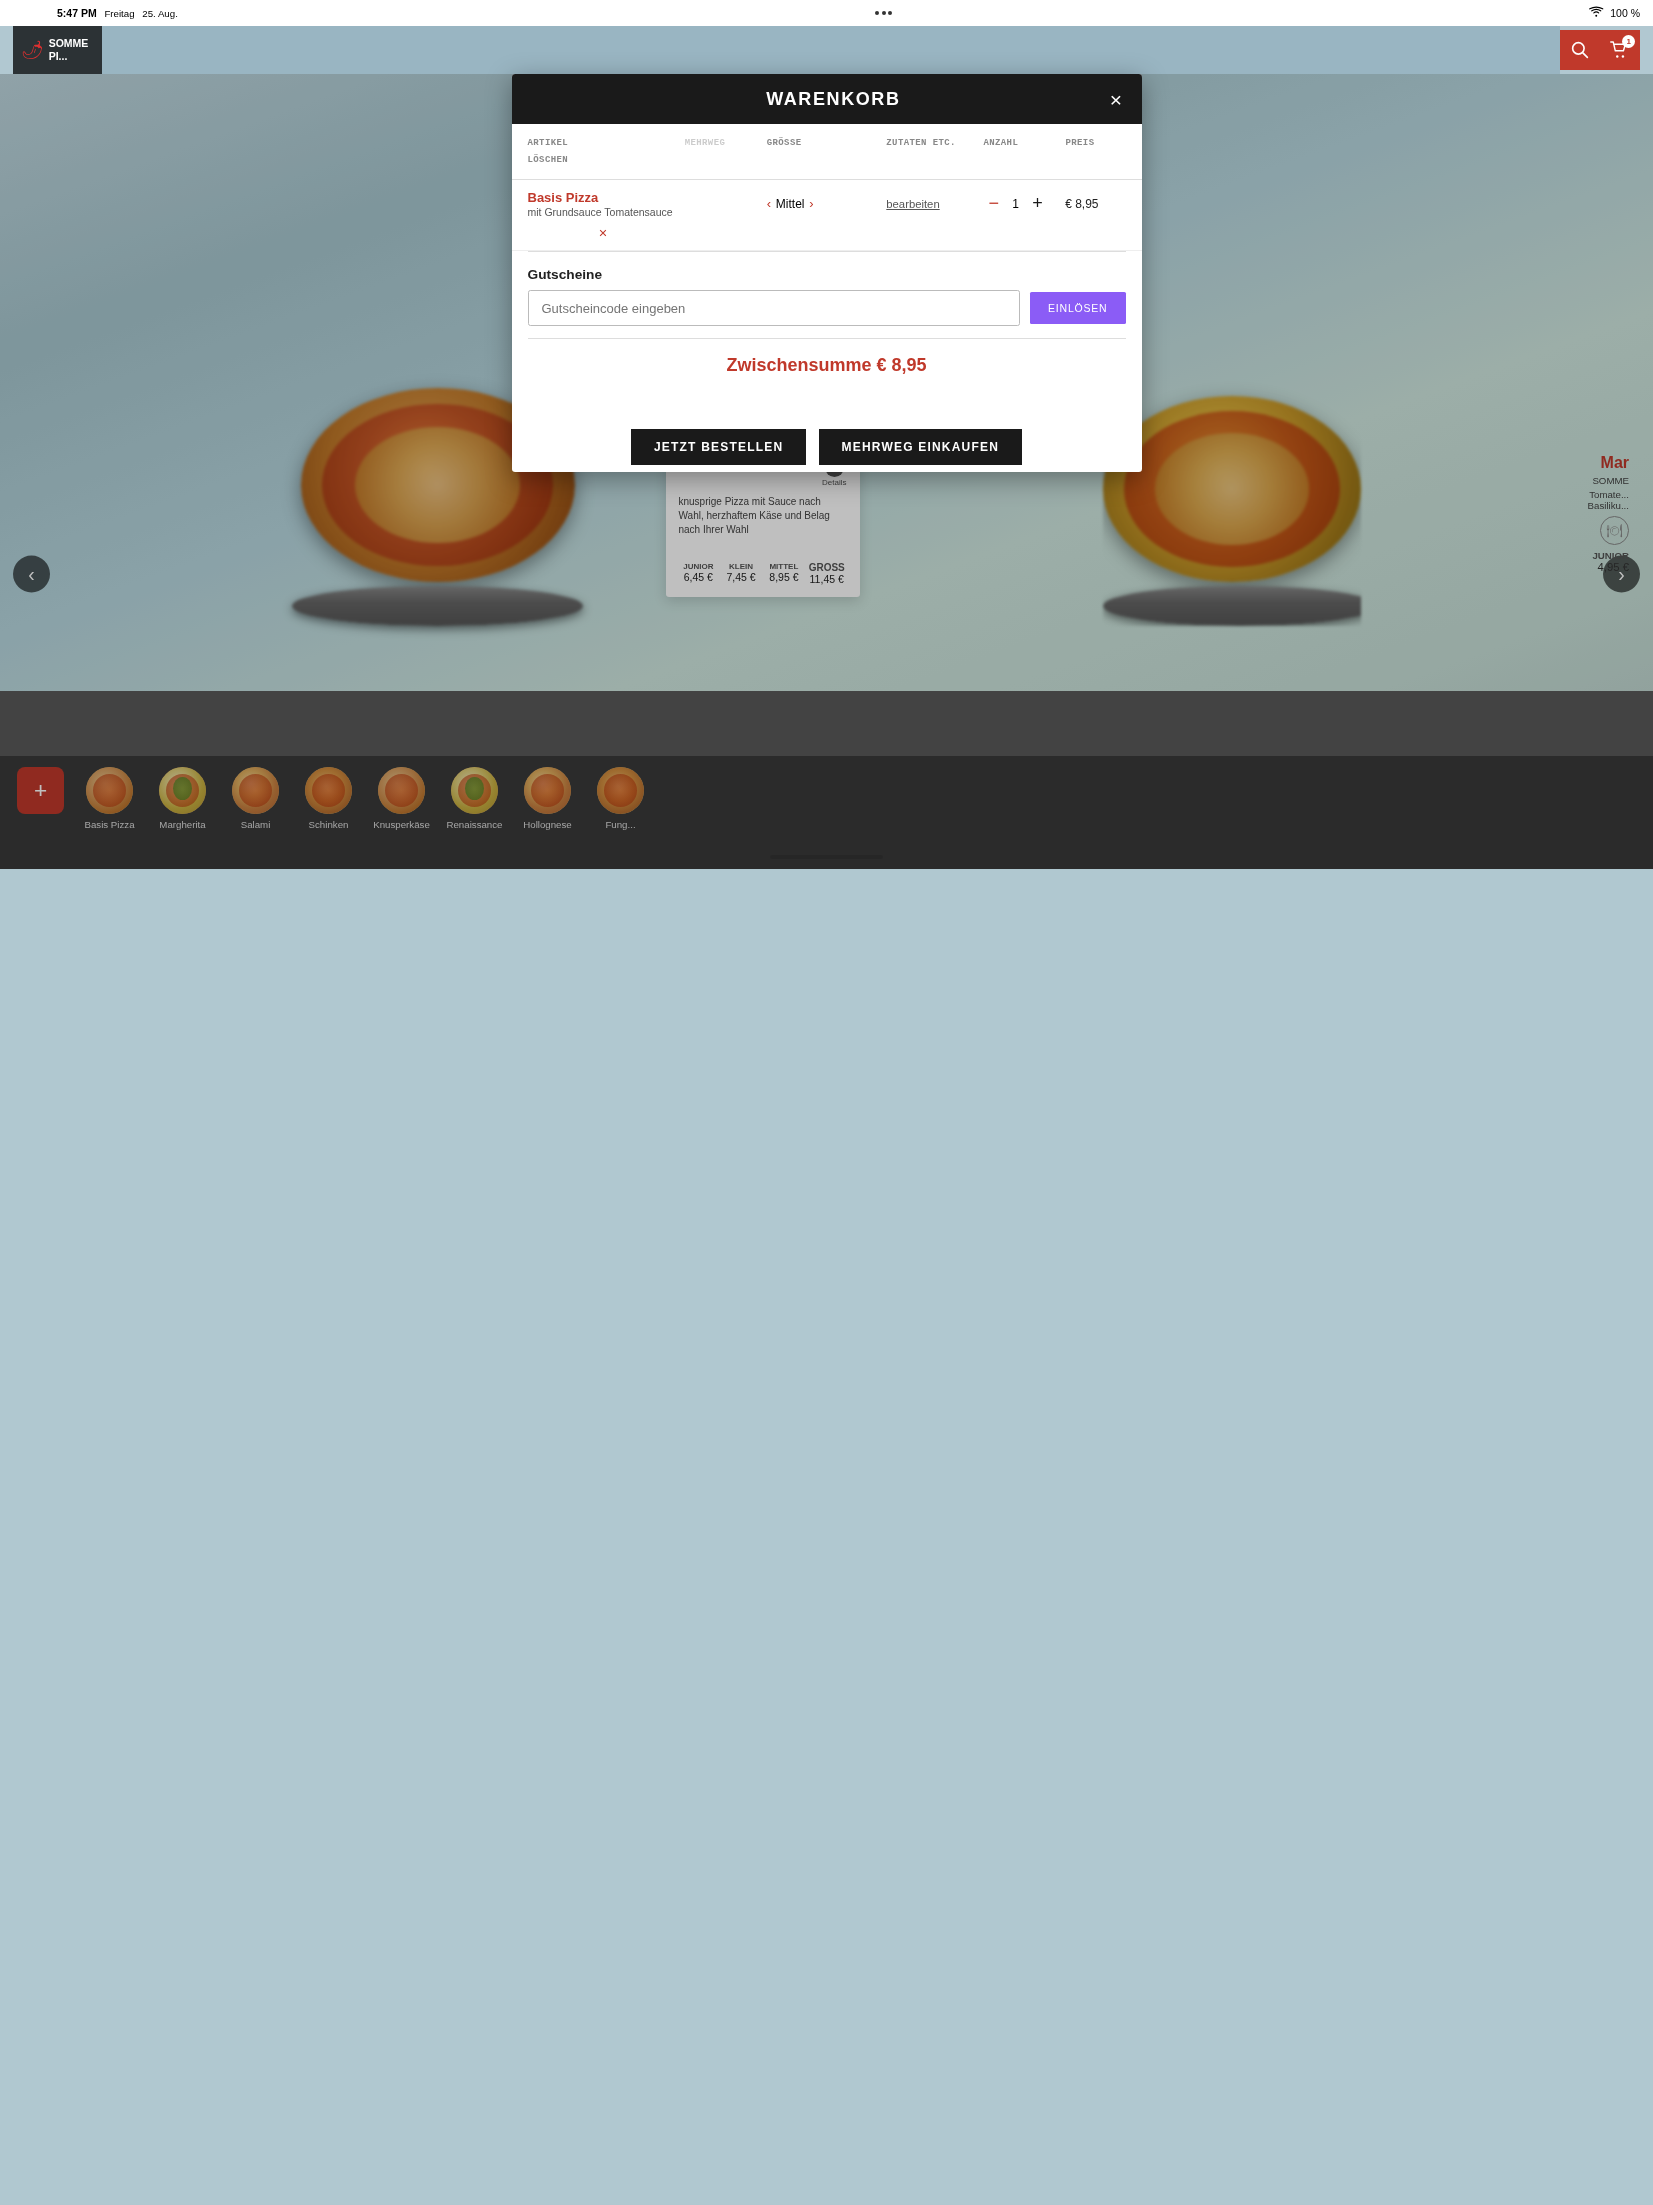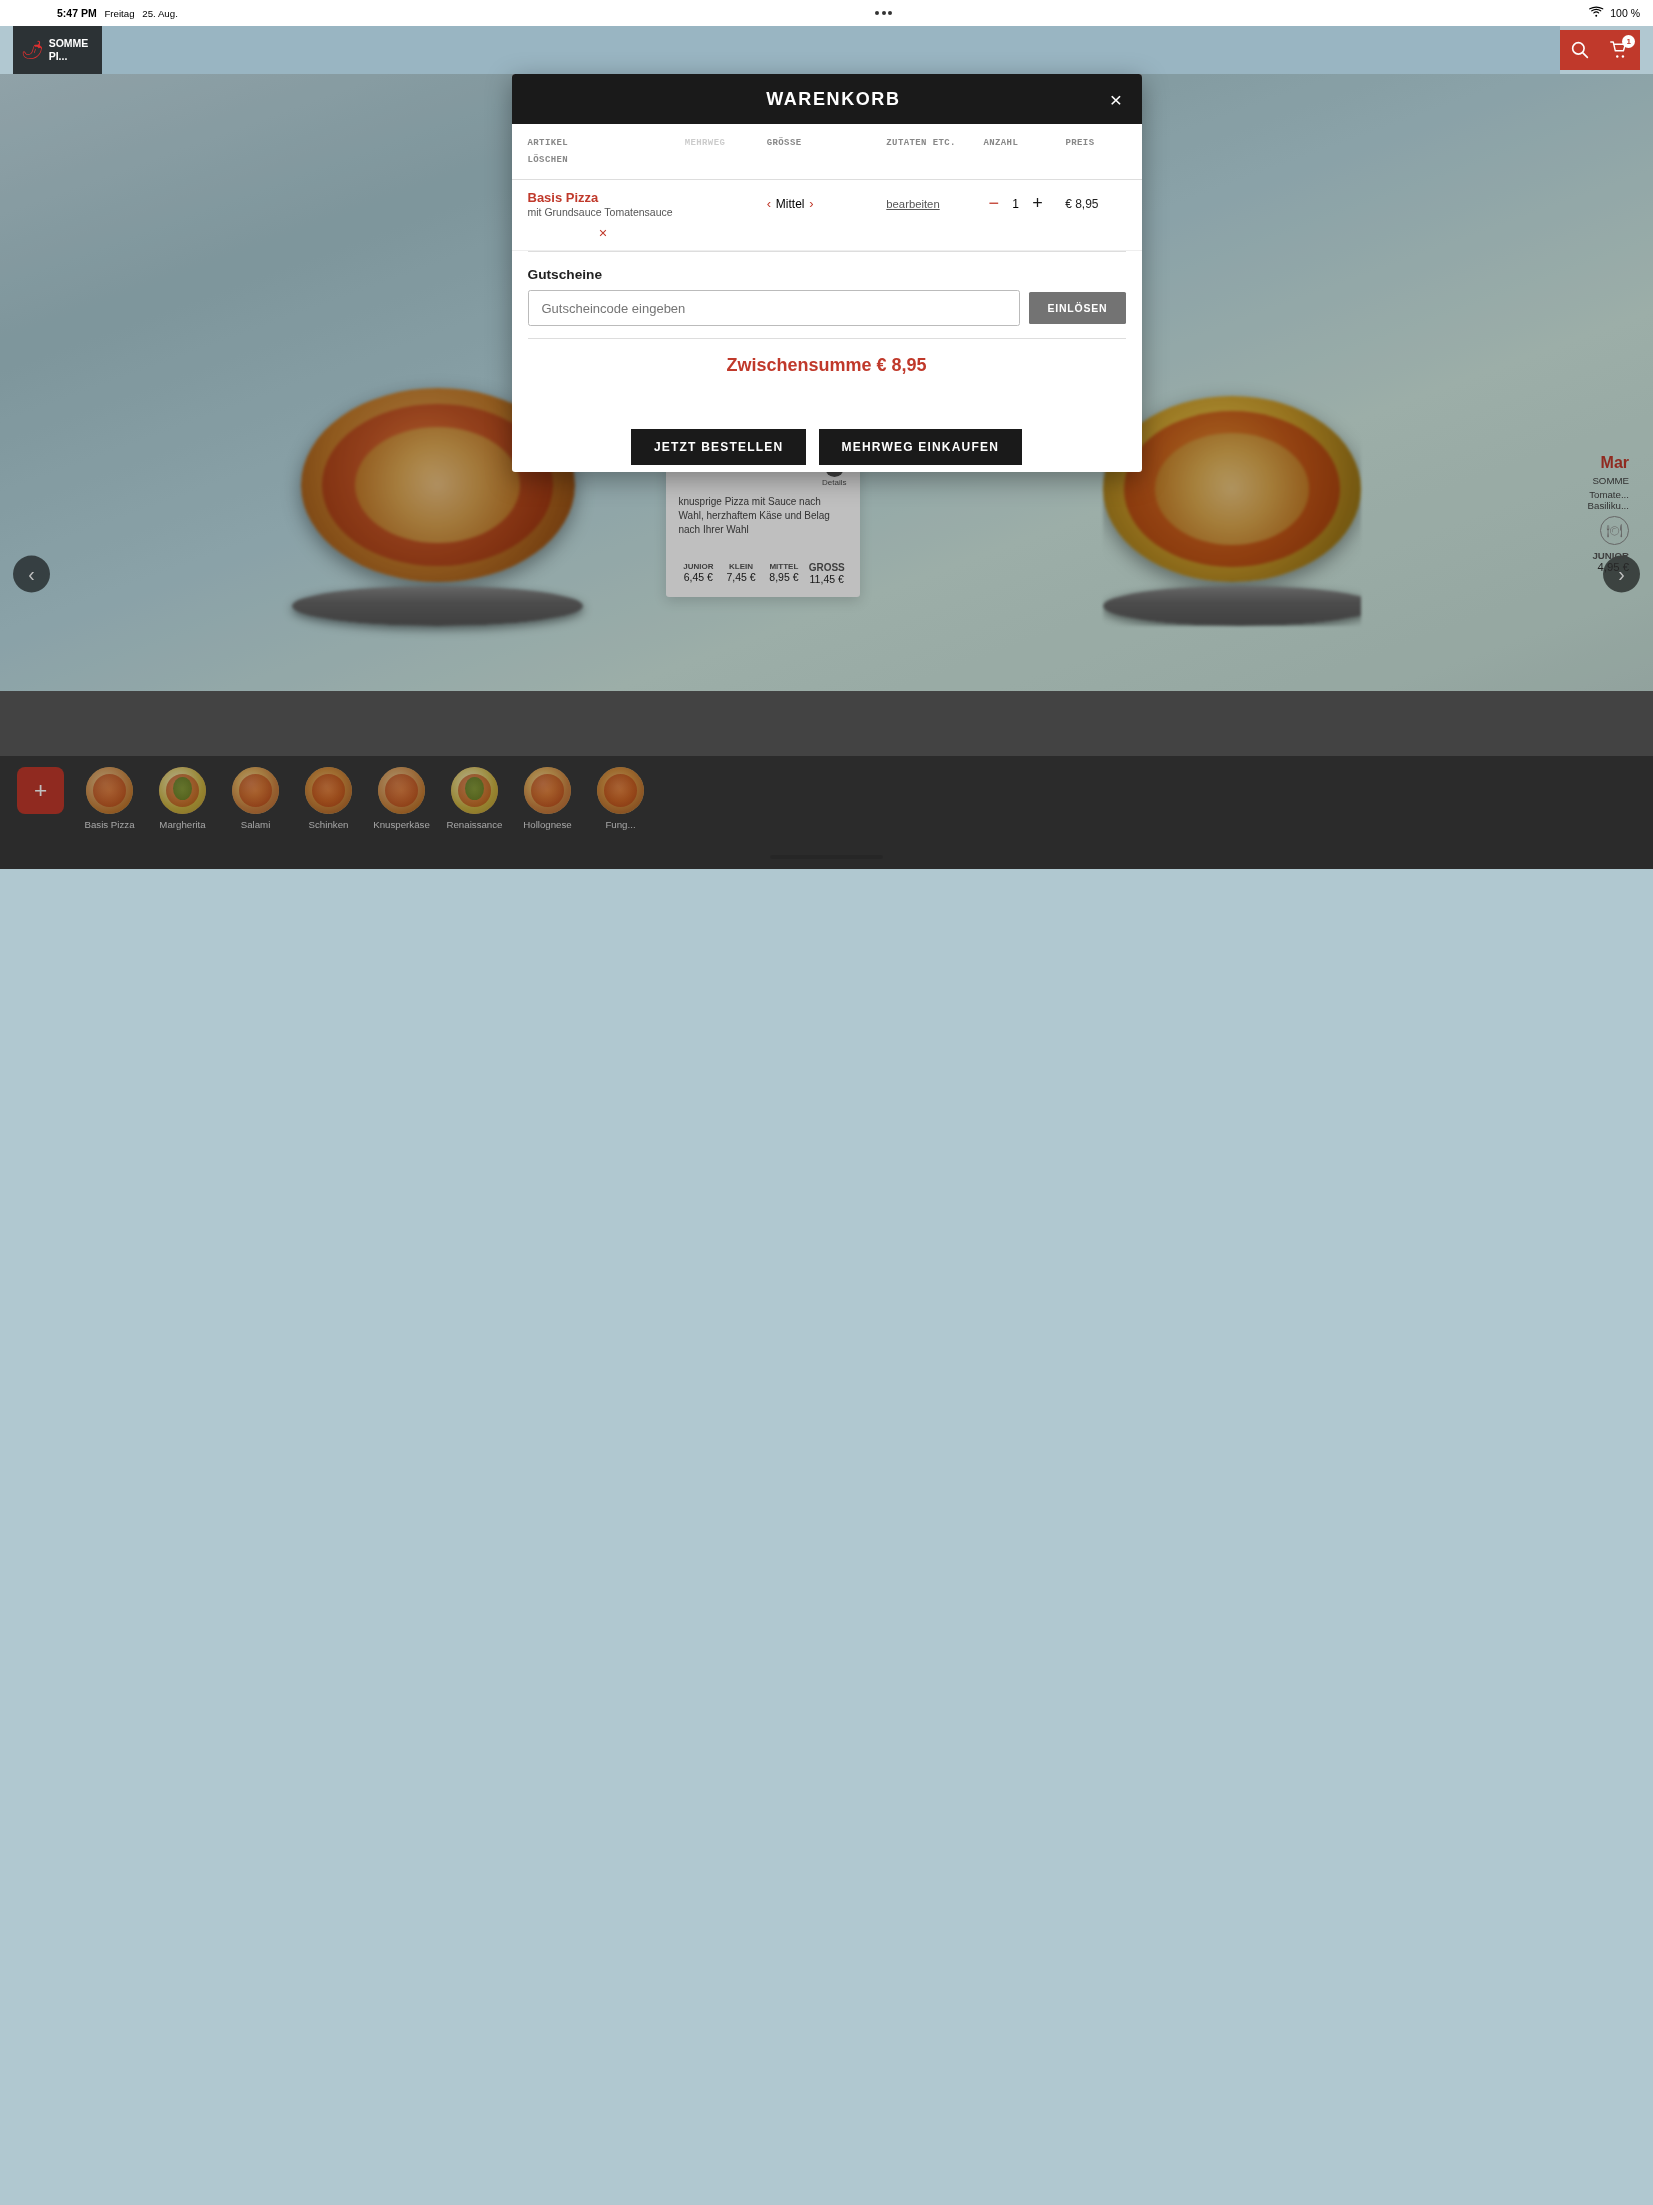--- a/index.html
+++ b/index.html
@@ -237,26 +237,26 @@
     .coupon-input {
       flex: 1;
       border: 1.2px solid #bbb;
       border-radius: 2.4px;
       padding: 9.7px 13px;
       font-size: 13px;
       color: #aaa;
       outline: none;
     }
     .einloesen-btn {
-      background: #737373;
+      background: #8b5cf6;
       color: #fff;
       border: none;
       padding: 9.7px 18px;
       font-size: 10.5px;
-      font-weight: 700;
+      font-weight: 400;
       letter-spacing: 0.8px;
       cursor: pointer;
       border-radius: 1.6px;
       text-align: center;
     }
 
     
     .subtotal-section {
       padding: 16px 16px 13px;
       text-align: center;

